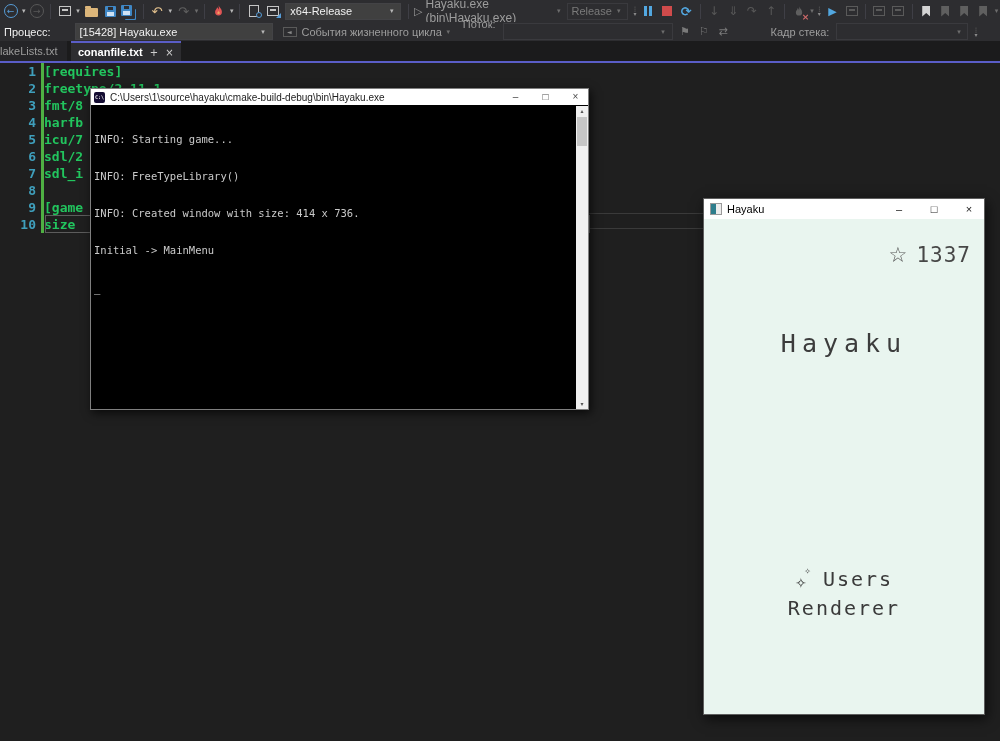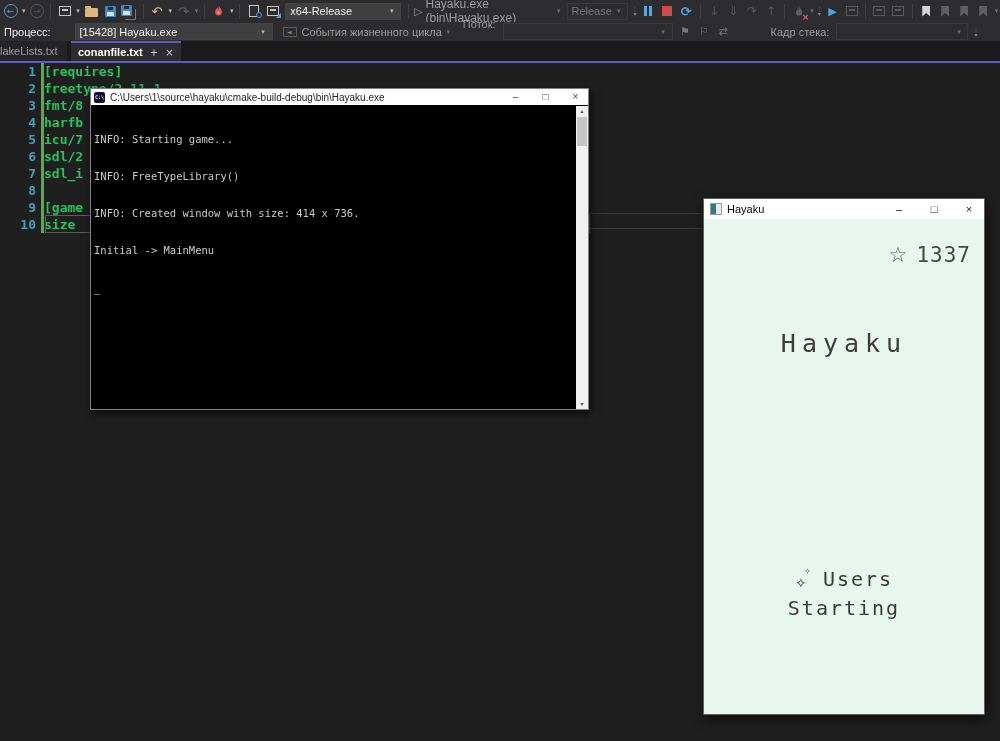--- a/index.html
+++ b/index.html
@@ -415,18 +415,18 @@
     <div class="game-heading">Hayaku</div>
     <div class="menu">
       <div class="menu-item">
         <span class="sparkle">
           <span class="big">✧</span>
           <span class="small">✧</span>
         </span>
         <span>Users</span>
       </div>
       <div class="menu-item">
-        <span>Starting</span>
+        <span>Renderer</span>
       </div>
     </div>
   </div>
 
 </div>
 
 </body></html>

